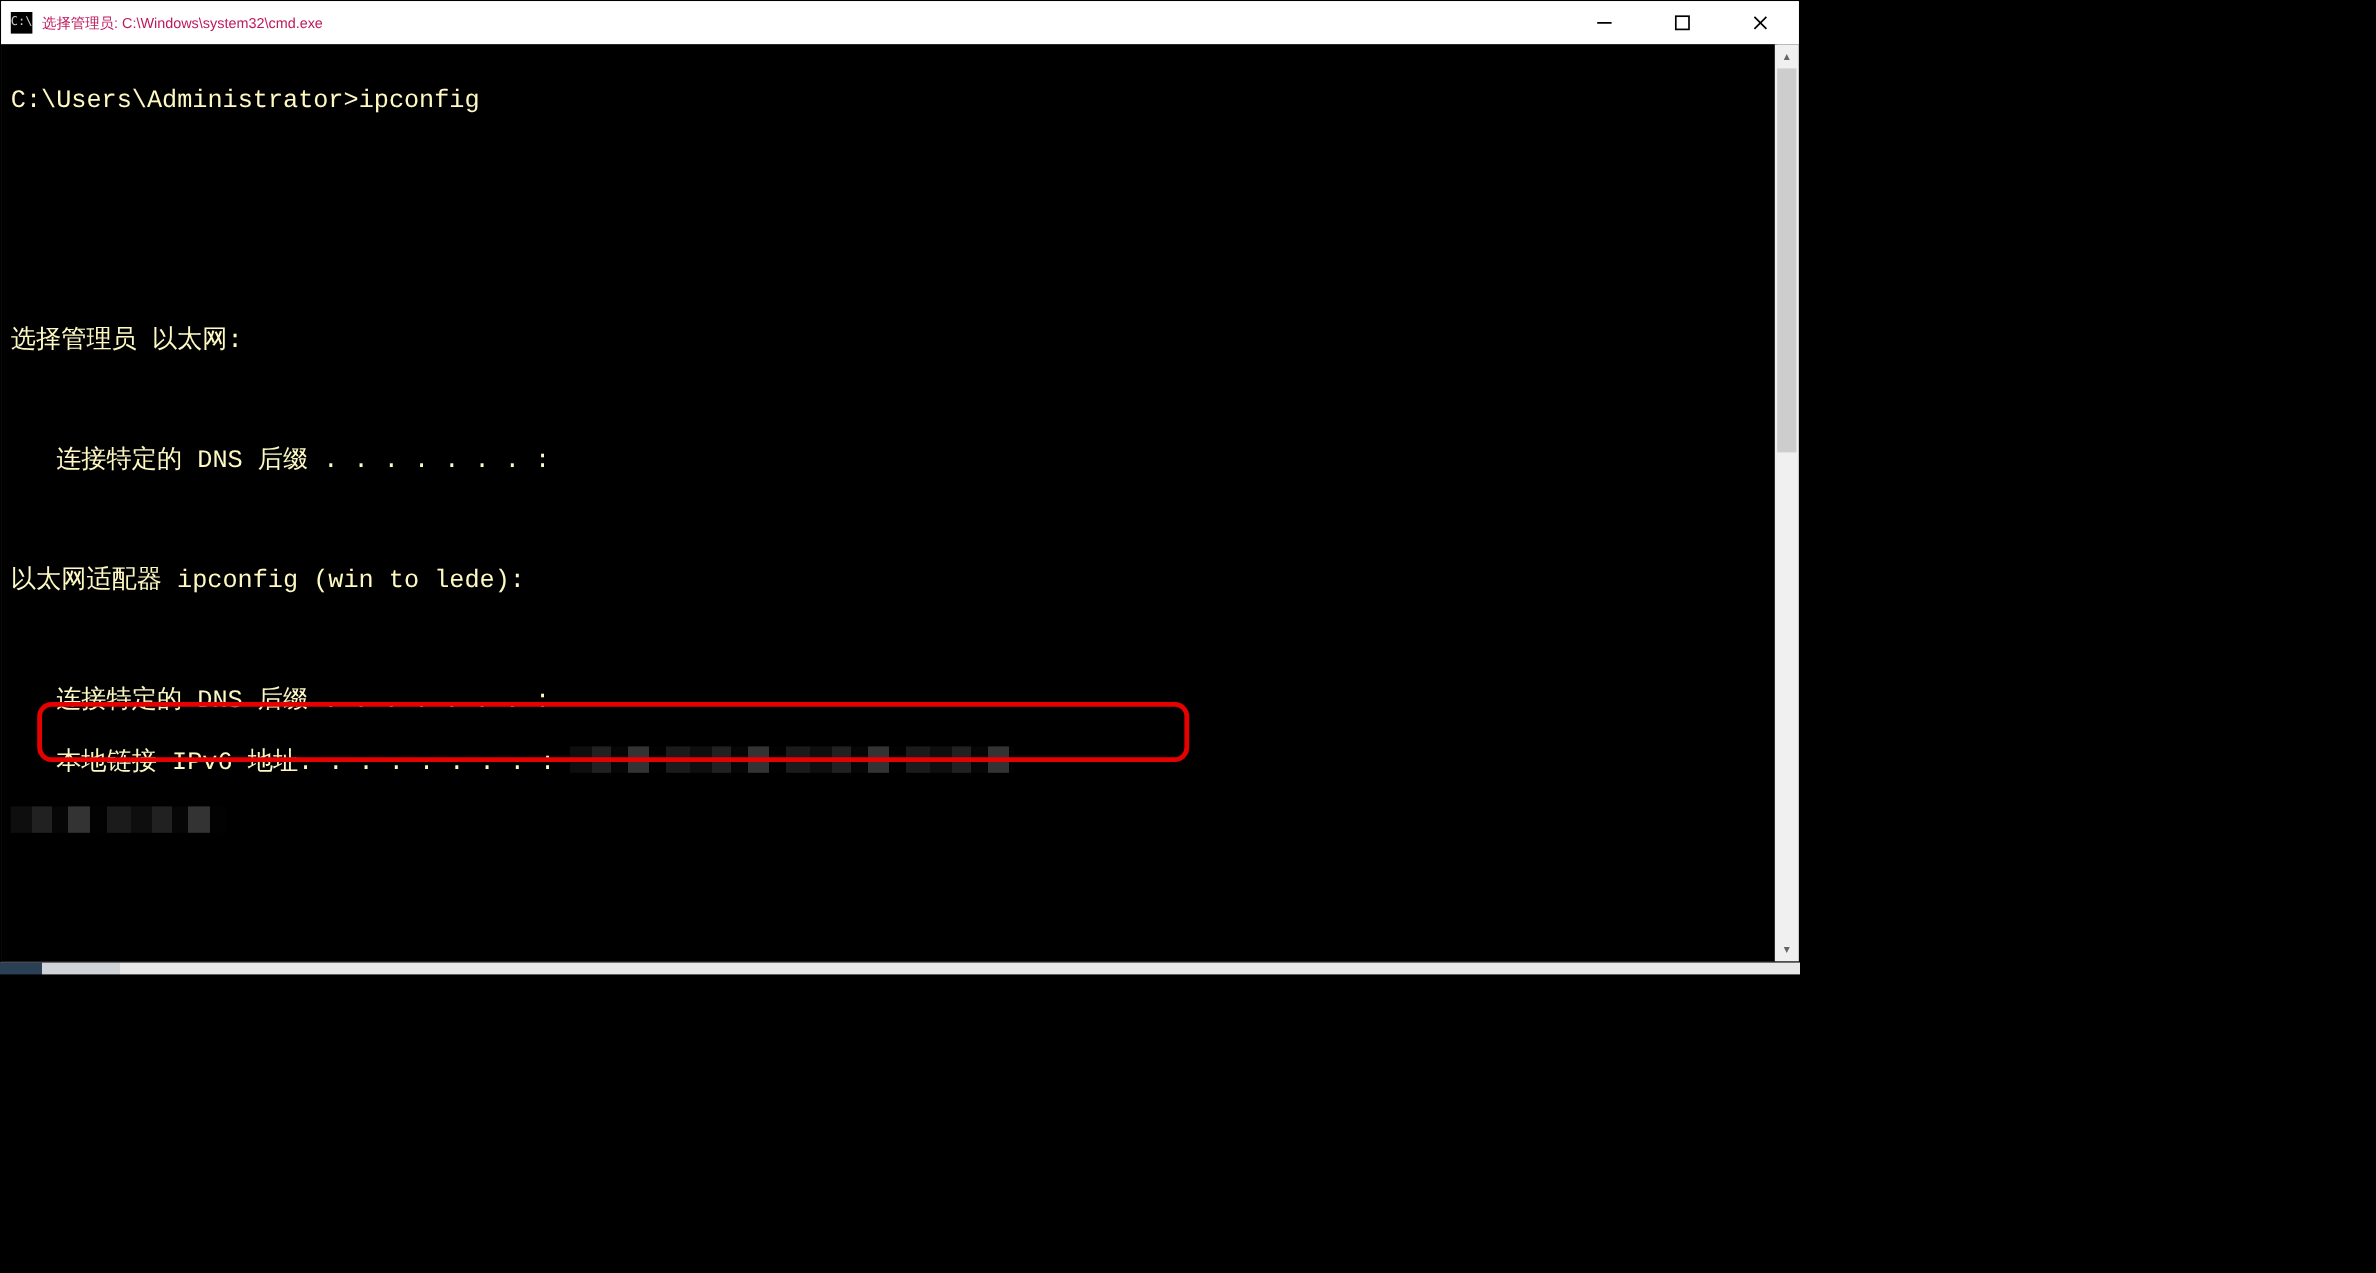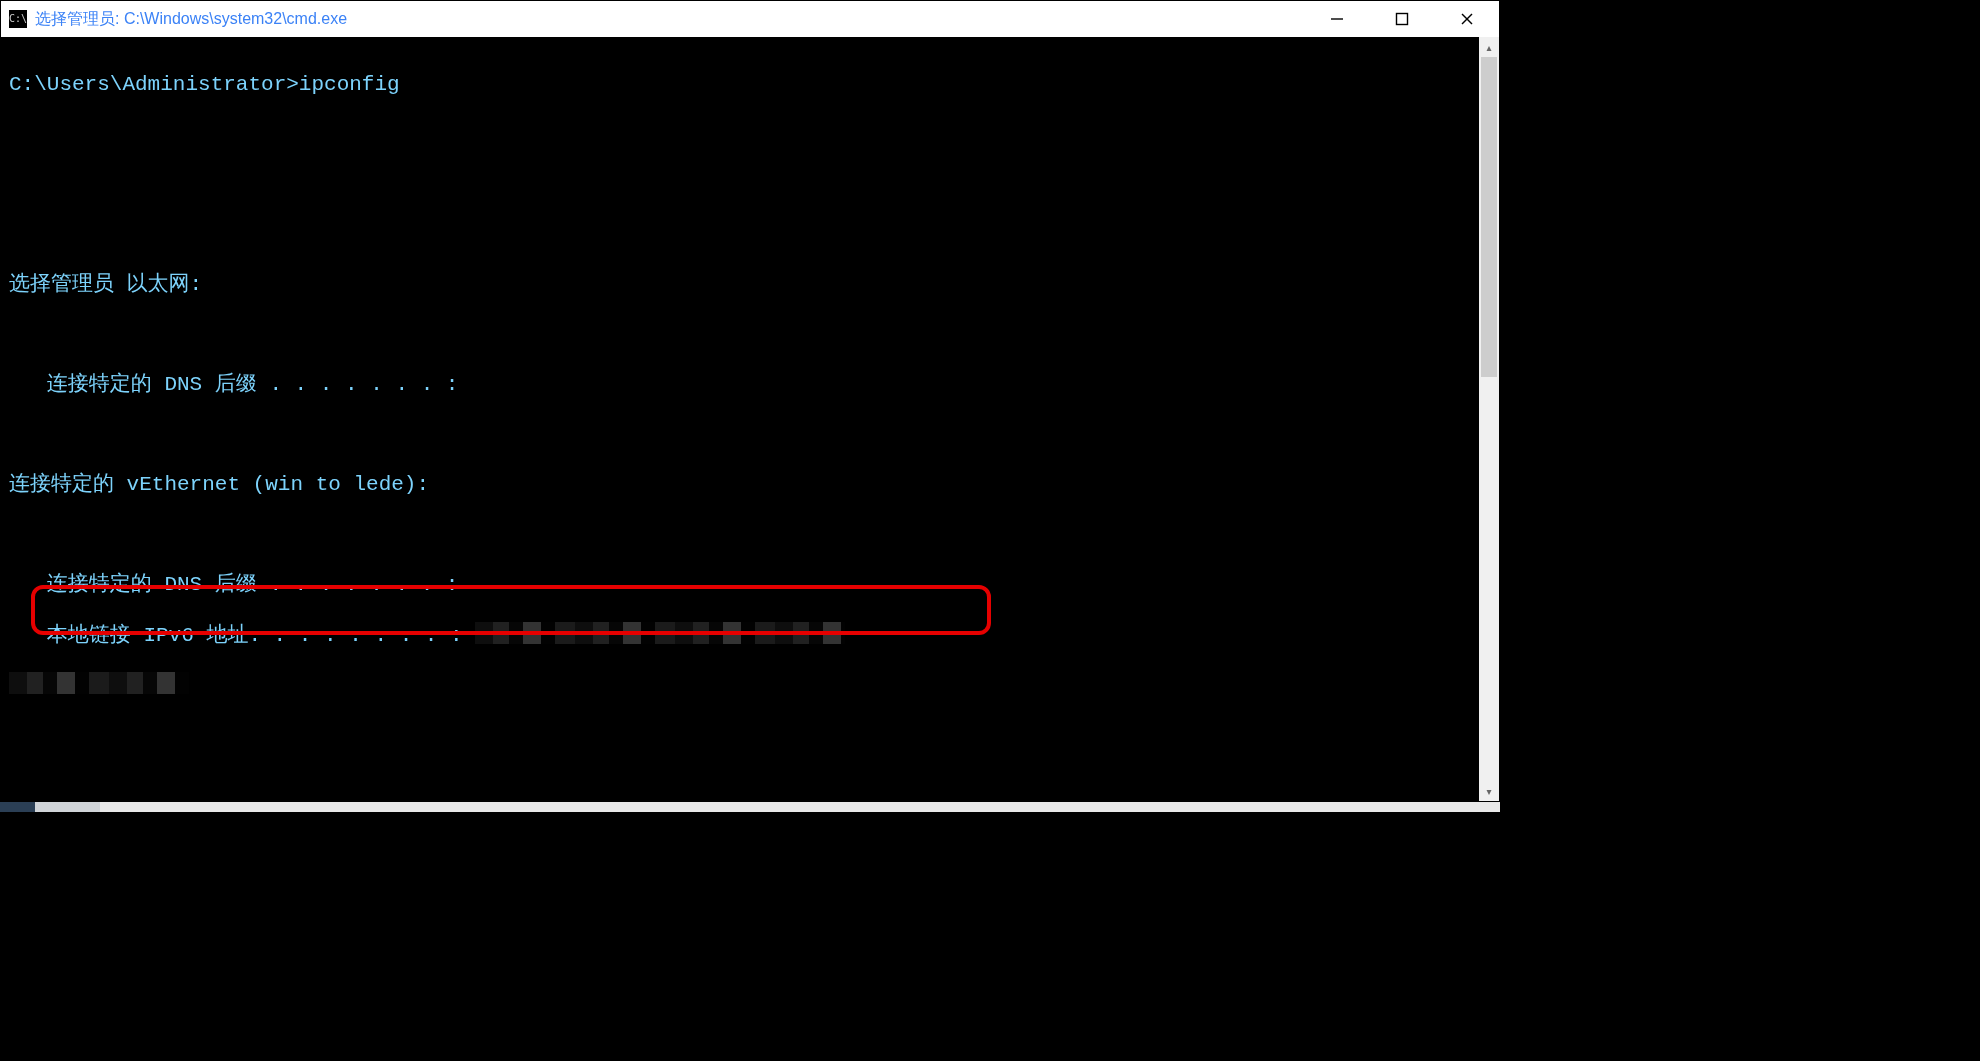--- a/index.html
+++ b/index.html
@@ -32,22 +32,22 @@
       height: 18px;
       background: #000;
       color: #ccc;
       font-size: 10px;
       line-height: 18px;
       text-align: center;
       font-family: Consolas, monospace;
       margin-right: 8px;
     }
     .titlebar .title {
-      font-size: 16px;
-      color: #3b82f6;
+      font-size: 12px;
+      color: #be185d;
       flex: 1;
     }
     .titlebar .controls {
       display: flex;
       align-items: stretch;
       height: 100%;
     }
     .titlebar .ctrl {
       width: 65px;
       display: flex;
@@ -56,21 +56,21 @@
       color: #000;
     }
     .titlebar .ctrl svg { width: 14px; height: 14px; }
 
     .terminal-wrap {
       position: relative;
       background: #000;
     }
     .terminal {
       background: #000;
-      color: #7dd3fc;
+      color: #fef9c3;
       font-family: "NSimSun", "SimSun", Consolas, "Courier New", monospace;
       font-size: 21px;
       line-height: 25px;
       padding: 10px 8px 0 8px;
       white-space: pre;
       width: 1480px;
       height: 764px;
       overflow: hidden;
     }
     .terminal .line { height: 25px; white-space: pre; }
@@ -166,21 +166,21 @@
     <div class="terminal-wrap">
       <div class="terminal">
 <div class="line"><span>C:\Users\Administrator&gt;</span><span>ipconfig</span></div>
 <div class="line"> </div>
 <div class="line"> </div>
 <div class="line"> </div>
 <div class="line">选择管理员 以太网:</div>
 <div class="line"> </div>
 <div class="line">   连接特定的 DNS 后缀 . . . . . . . :</div>
 <div class="line"> </div>
-<div class="line">连接特定的 vEthernet (win to lede):</div>
+<div class="line">以太网适配器 ipconfig (win to lede):</div>
 <div class="line"> </div>
 <div class="line">   连接特定的 DNS 后缀 . . . . . . . :</div>
 <div class="line"><span>   本地链接 IPv6 地址. . . . . . . . : </span><span class="censor" style="width:370px"></span></div>
 <div class="line"><span class="censor" style="width:180px"></span></div>
 
 
 
 
 
 

